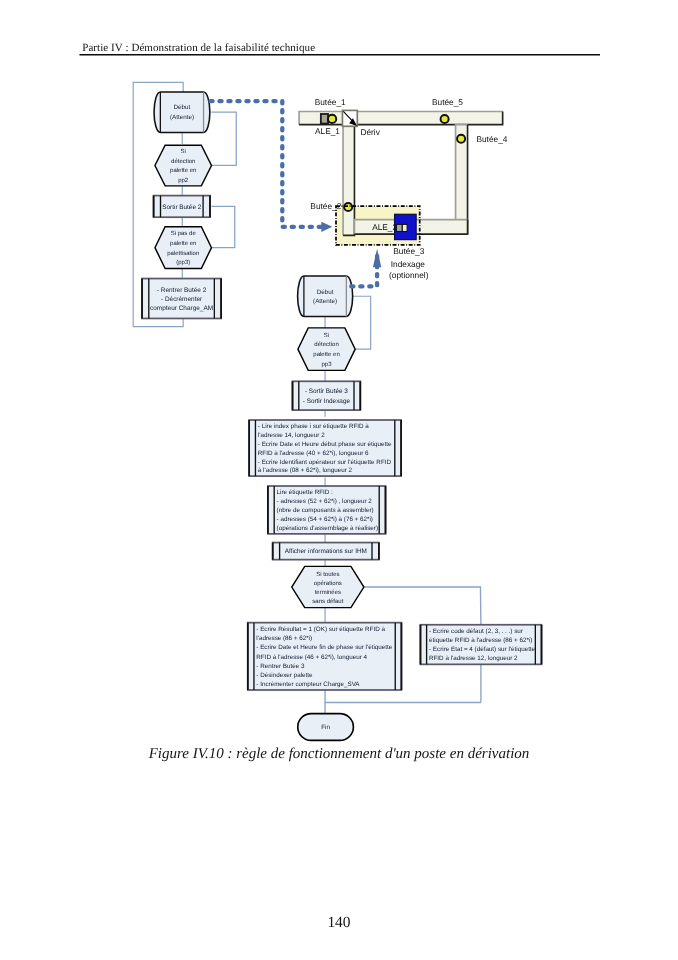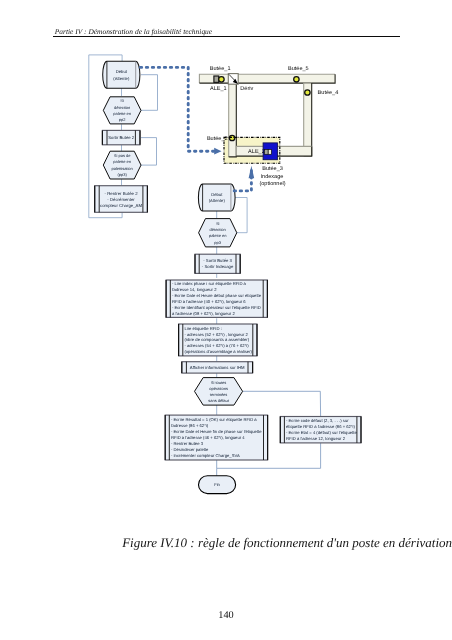--- a/index.html
+++ b/index.html
@@ -6,30 +6,30 @@
   html, body { margin:0; padding:0; background:#ffffff; }
   body {
     width:452px; height:640px; overflow:hidden;
     font-family:"Liberation Serif", serif;
     position:relative; -webkit-font-smoothing:antialiased; text-rendering:geometricPrecision;
   }
   #page { position:absolute; left:0; top:0; width:452px; height:640px; background:#fff; }
   #header {
     position:absolute; left:54.8px; top:27.3px; width:360px;
     font-family:"Liberation Serif", serif;
-    font-style:italic; font-size:7.38px; color:#141414;
+    font-size:7.38px; color:#141414;
     letter-spacing:0.03px; white-space:nowrap;
   }
   #header-rule {
     position:absolute; left:52.8px; top:35.6px; width:347.4px; height:1.8px; background:#0b0b0b;
   }
   #caption {
-    position:absolute; left:0; top:498.2px; width:452px; text-align:right;
+    position:absolute; left:0; top:498.2px; width:452px; text-align:center;
     font-family:"Liberation Serif", serif; font-style:italic;
-    font-size:13px; line-height:9px; color:#141414;margin-top:40px;
+    font-size:10px; line-height:9px; color:#141414;
   }
   #pageno {
     position:absolute; left:0; top:610px; width:452px; text-align:center;
     font-family:"Liberation Serif", serif; font-size:10.3px; line-height:11px; color:#141414;
   }
   #fig { position:absolute; left:0; top:0; }
   #fig text { font-family:"Liberation Sans", sans-serif; }
   #fig text.sans { font-family:"Liberation Sans", sans-serif; }
 </style>
 </head>

